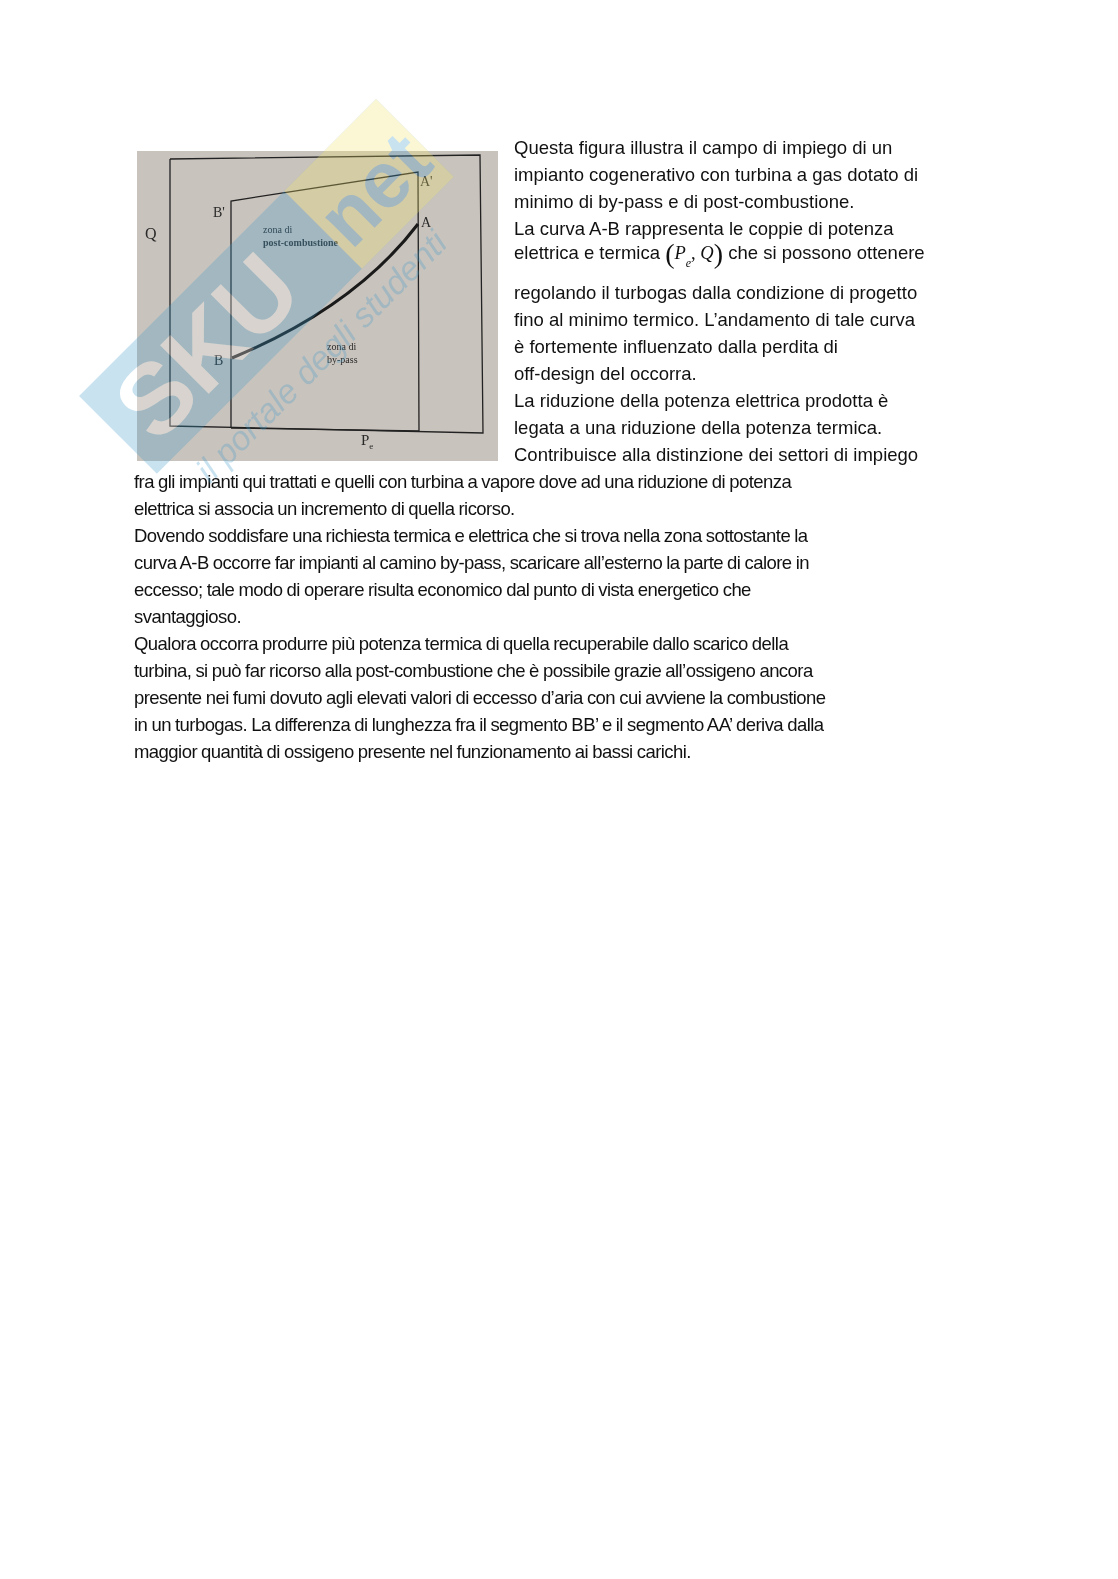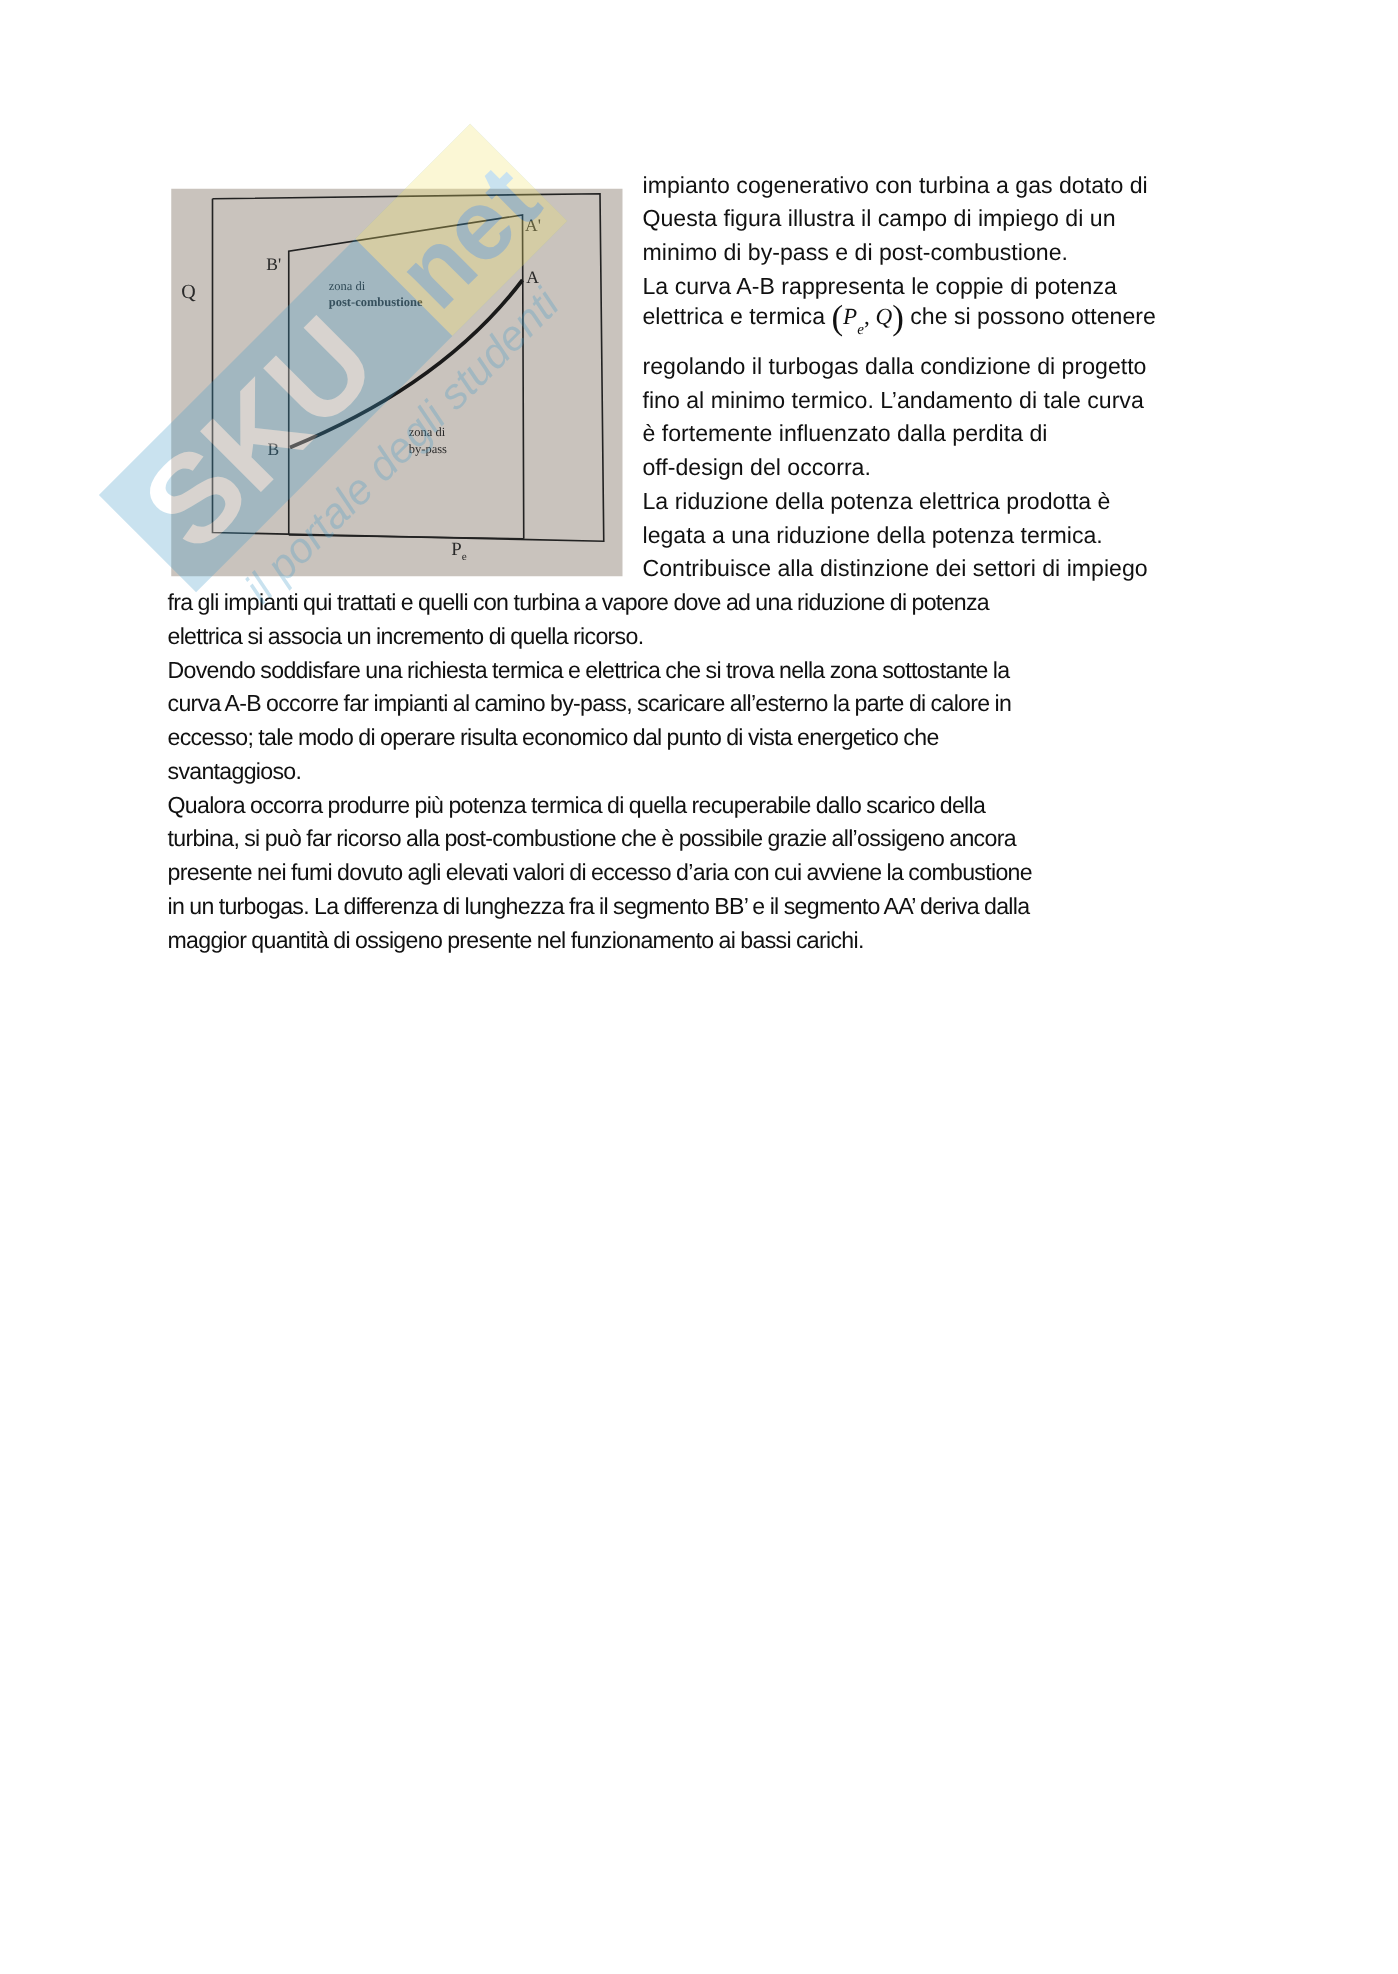--- a/index.html
+++ b/index.html
@@ -45,22 +45,22 @@
       <div style="font-weight:bold;color:#333;">post-combustione</div>
     </div>
     <div class="fig-zone" style="left:190px;top:189px;">
       <div>zona di</div>
       <div>by-pass</div>
     </div>
     <span class="fig-label" style="left:224px;top:282px;font-size:15px;"><span>P</span><sub style="font-size:9px;">e</sub></span>
   </div>
 
   <div class="right-col text">
+    <div class="line">Questa figura illustra il campo di impiego di un</div>
     <div class="line">impianto cogenerativo con turbina a gas dotato di</div>
-    <div class="line">Questa figura illustra il campo di impiego di un</div>
     <div class="line">minimo di by-pass e di post-combustione.</div>
     <div class="line">La curva A-B rappresenta le coppie di potenza</div>
     <div class="line" style="height:37px;line-height:22px;">
       <span>elettrica e termica</span>
       <span class="math"><span class="paren">(</span><span>P</span><span class="sub">e</span><span style="font-style:normal;">,</span> <span>Q</span><span class="paren">)</span></span>
       <span>che si possono ottenere</span>
     </div>
     <div class="line">regolando il turbogas dalla condizione di progetto</div>
     <div class="line">fino al minimo termico. L’andamento di tale curva</div>
     <div class="line">è fortemente influenzato dalla perdita di</div>

